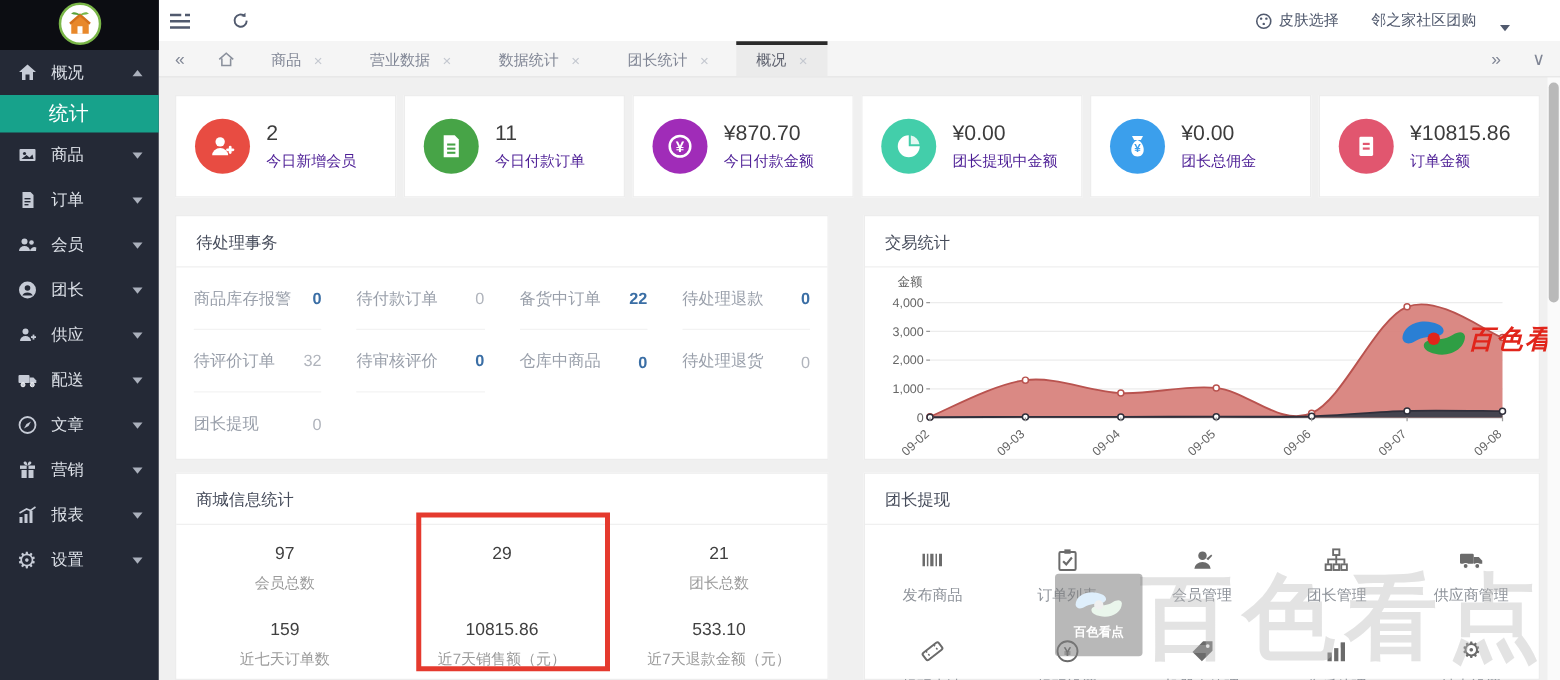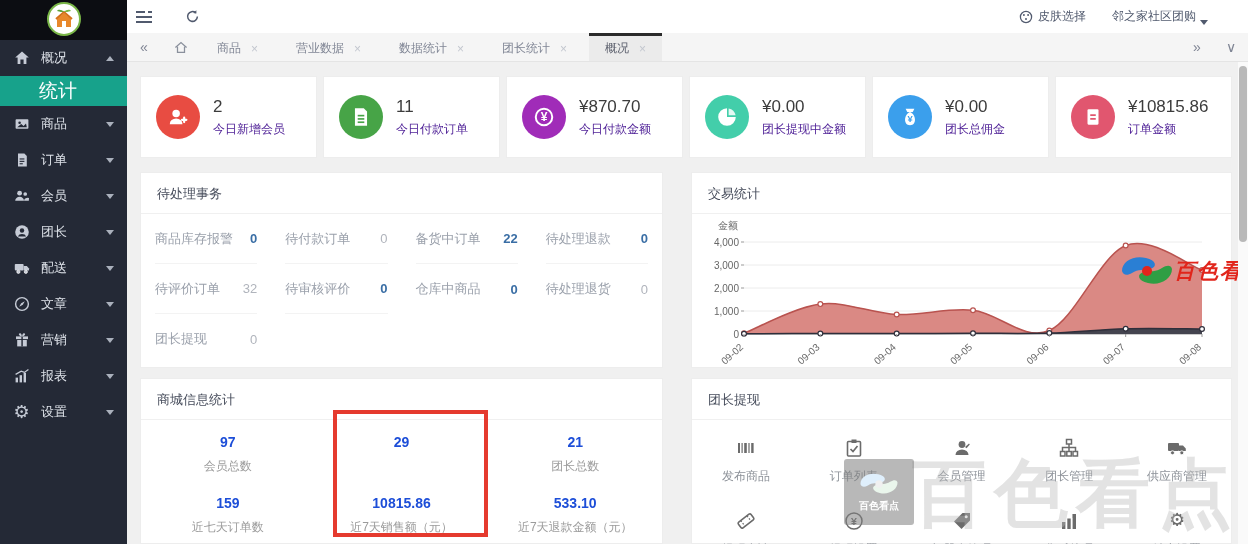--- a/index.html
+++ b/index.html
@@ -7,31 +7,31 @@
   body { font-family:"Liberation Sans","DejaVu Sans",sans-serif; background:#f0f0f0; overflow:hidden; position:relative; }
   #page { position:absolute; inset:0; width:1248px; height:544px; overflow:hidden; background:#f0f0f0; }
 
   
   .sidebar { position:absolute; left:0; top:0; width:127px; height:544px; background:#242936; z-index:5; }
   .logo-strip { height:40px; background:#0c0d12; display:flex; justify-content:center; align-items:flex-start; }
   .logo-circle { width:34px; height:34px; margin-top:2px; border-radius:50%; background:#fff; border:2px solid #7ab648; display:flex; align-items:center; justify-content:center; }
   .menu-item { height:36px; display:flex; align-items:center; padding:0 13px; color:#dde1e8; font-size:13px; cursor:pointer; }
   .menu-item .mi-icon { width:17px; height:17px; margin-right:11px; display:inline-flex; align-items:center; justify-content:center; color:#c6cbd6; font-size:15px; }
   .menu-item .mi-label { flex:1; }
-  .submenu-item { height:30px; background:#17a28b; color:#fff; font-size:19px; display:flex; align-items:center; padding-left:39px; cursor:pointer; }
+  .submenu-item { height:30px; background:#17a28b; color:#fff; font-size:16px; display:flex; align-items:center; padding-left:39px; cursor:pointer; }
   .caret { width:0; height:0; border-left:4px solid transparent; border-right:4px solid transparent; }
   .caret.up { border-bottom:5px solid #aab0bc; }
   .caret.down { border-top:5px solid #aab0bc; }
 
   
   .topbar { position:absolute; left:127px; top:0; width:1121px; height:33px; background:#fff; display:flex; align-items:center; z-index:4; }
   .tb-icon { width:34px; height:33px; display:flex; align-items:center; justify-content:center; color:#515a6e; cursor:pointer; }
   .tb-right { margin-left:auto; display:flex; align-items:center; gap:26px; padding-right:40px; font-size:12px; color:#515a6e; }
   .skin-btn { display:flex; align-items:center; gap:5px; cursor:pointer; }
-  .site-select { display:flex; align-items:flex-end; gap:4px; cursor:pointer; }
+  .site-select { display:flex; align-items:flex-end; gap:19px; cursor:pointer; }
   .site-caret { width:0;height:0;border-left:4px solid transparent;border-right:4px solid transparent;border-top:5px solid #515a6e; }
 
   .tabbar { position:absolute; left:127px; top:33px; width:1121px; height:29px; background:#f5f5f5; border-bottom:1px solid #e4e4e4; display:flex; align-items:stretch; z-index:4; font-size:12px; color:#808695; }
   .tab-nav { width:34px; display:flex; align-items:center; justify-content:center; color:#808695; font-size:14px; cursor:pointer; }
   .tab-home { width:40px; display:flex; align-items:center; justify-content:center; cursor:pointer; color:#8a909c; }
   .tab { display:flex; align-items:center; gap:10px; padding:0 16px; margin-right:6px; cursor:pointer; position:relative; border-top:3px solid transparent; }
   .tab .tab-close { color:#c3c7cf; font-size:12px; cursor:pointer; }
   .tab.active { background:#ebebeb; border-top:3px solid #2b2b2b; color:#5a5e6b; }
   .tabbar-right { margin-left:auto; display:flex; align-items:center; }
 
@@ -54,21 +54,21 @@
 
   .pending-grid { display:grid; grid-template-columns:1fr 1fr 1fr 1fr; }
   .pending-cell { display:flex; justify-content:space-between; align-items:center; height:50px; margin:0 14px; border-bottom:1px solid #f3f3f3; font-size:13px; }
   .pending-cell.last { border-bottom:none; }
   .pending-label { color:#9aa0ab; }
   .pending-value { color:#b0b4bc; }
   .pending-value.hl { color:#3a6ea5; font-weight:bold; cursor:pointer; }
 
   .mall-grid { display:grid; grid-template-columns:1fr 1fr 1fr; padding-top:14px; row-gap:20px; }
   .mall-cell { text-align:center; }
-  .mall-value { font-size:14px; font-weight:bold; color:#1d4ed8; }
+  .mall-value { font-size:14px; font-weight:normal; color:#404040; }
   .mall-label { font-size:12px; color:#9b9b9b; margin-top:8px; }
   .red-box { position:absolute; left:192px; top:31px; width:155px; height:127px; border:4px solid #e53a2e; pointer-events:none; z-index:3; }
 
   .quick-grid { display:grid; grid-template-columns:repeat(5,1fr); padding-top:16px; row-gap:24px; }
   .quick-cell { text-align:center; cursor:pointer;font-family:Liberation Mono, monospace; }
   .quick-icon { height:24px; display:flex; align-items:center; justify-content:center; color:#6b6b6b; }
   .quick-label { font-size:12px; color:#8d9299; margin-top:8px; }
 
   
   .chart-wm { position:absolute; left:428px; top:82px; display:flex; align-items:center; z-index:2; pointer-events:none; }
@@ -148,20 +148,32 @@
         </div>
         <div class="menu-item">
           <span class="mi-icon">
             <svg width="16" height="16" viewBox="0 0 20 20">
               <circle cx="10" cy="10" r="8.5" fill="#c6cbd6"></circle>
               <circle cx="10" cy="8" r="2.8" fill="#242936"></circle>
               <path d="M4.8 15.5 a5.5 4.5 0 0 1 10.4 0 Z" fill="#242936"></path>
             </svg>
           </span>
           <span class="mi-label">团长</span>
+          <span class="caret down"></span>
+        </div>
+        <div class="menu-item">
+          <span class="mi-icon">
+            <svg width="16" height="16" viewBox="0 0 20 20">
+              <circle cx="8" cy="6.5" r="3" fill="#c6cbd6"></circle>
+              <path d="M2.5 16 a5.5 5 0 0 1 11 0 Z" fill="#c6cbd6"></path>
+              <rect x="13.5" y="11.2" width="5" height="1.8" fill="#c6cbd6"></rect>
+              <rect x="15.1" y="9.6" width="1.8" height="5" fill="#c6cbd6"></rect>
+            </svg>
+          </span>
+          <span class="mi-label">供应</span>
           <span class="caret down"></span>
         </div>
         <div class="menu-item">
           <span class="mi-icon">
             <svg width="16" height="16" viewBox="0 0 20 20">
               <rect x="1" y="5" width="11" height="8" rx="1" fill="#c6cbd6"></rect>
               <path d="M12 7.5 H16 L18.8 10.5 V13 H12 Z" fill="#c6cbd6"></path>
               <circle cx="5.5" cy="14.8" r="2" fill="#c6cbd6" stroke="#fff" stroke-width="0.9"></circle>
               <circle cx="14.8" cy="14.8" r="2" fill="#c6cbd6" stroke="#fff" stroke-width="0.9"></circle>
             </svg>

